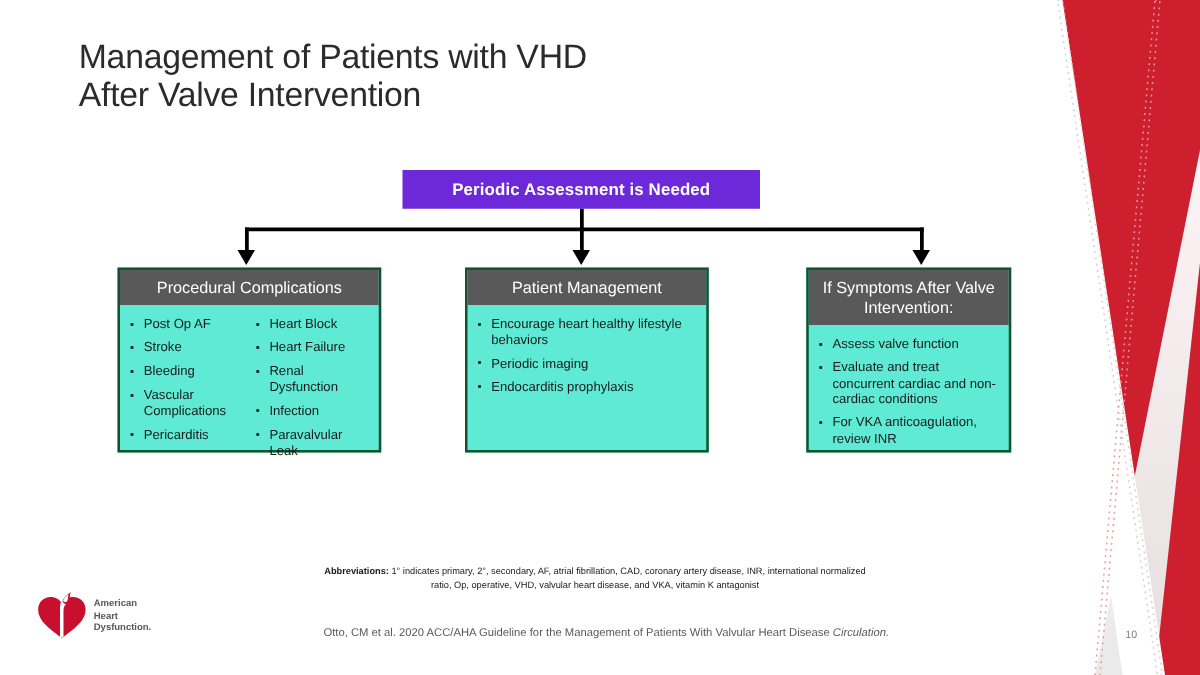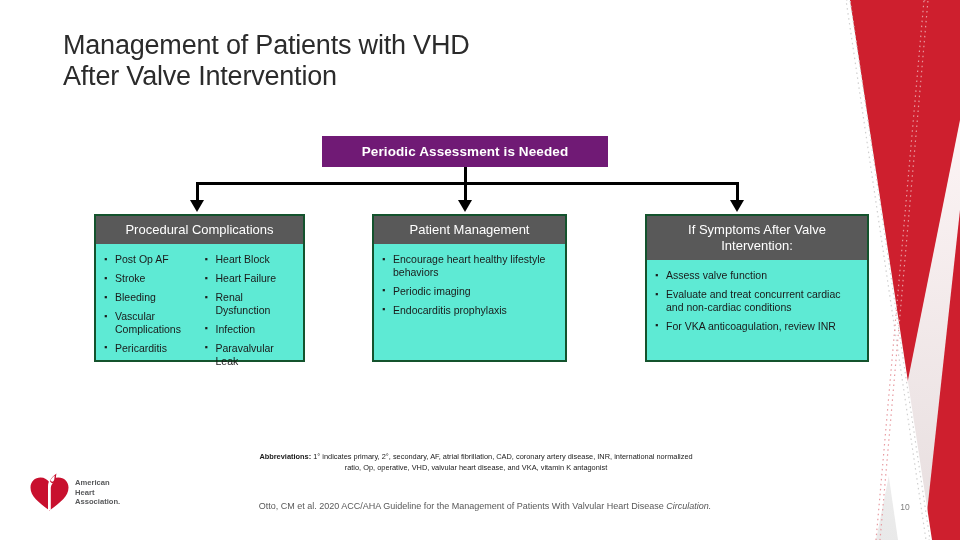--- a/index.html
+++ b/index.html
@@ -40,21 +40,21 @@
     letter-spacing: -0.2px;
   }
 
   
   .banner {
     position: absolute;
     left: 322px;
     top: 136px;
     width: 286px;
     height: 31px;
-    background: #701a75;
+    background: #6d28d9;
     color: #ffffff;
     font-size: 13.5px;
     font-weight: bold;
     display: flex;
     align-items: center;
     justify-content: center;
     letter-spacing: 0.1px;
   }
 
   
@@ -115,21 +115,21 @@
     color: #1a1a1a;
   }
 
   
   #box-procedural { left: 94px; top: 214px; width: 211px; height: 148px; }
   .two-col { display: flex; gap: 0px; }
   .two-col .col { width: 50%; }
   .two-col .col-right { padding-left: 2px; }
 
   #box-patient   { left: 372px; top: 214px; width: 195px; height: 148px; }
-  #box-symptoms  { left: 645px; top: 214px; width: 224px; height: 148px; }
+  #box-symptoms  { left: 645px; top: 214px; width: 164px; height: 148px; }
 
   
   .abbrev {
     position: absolute;
     left: 253px;
     top: 452px;
     width: 446px;
     font-size: 7.4px;
     line-height: 10.5px;
     text-align: center;
@@ -267,17 +267,17 @@
   <div class="logo">
     <svg class="logo-mark" viewBox="0 0 44 44">
       <path d="M22.5 40.5 C 12 32.5, 3.5 26.5, 3.5 17.5 C 3.5 11.5, 8 7.5, 13.5 7.5 C 17.5 7.5, 20.5 9.5, 22.5 12.5 C 24.5 9.5, 27.5 7.5, 31.5 7.5 C 37 7.5, 41.5 11.5, 41.5 17.5 C 41.5 26.5, 33 32.5, 22.5 40.5 Z" fill="#c8102e"></path>
       <path d="M21 40 L21 16 C 21 13, 22 11, 23.5 9.5 L26.5 12 L24.5 15 C 23.8 16.5, 23.8 18, 23.8 20 L23.8 40 Z" fill="#ffffff"></path>
       <path d="M23 11 C 24 7.5, 27 5.5, 29.5 3.5 C 28.5 7, 29.5 9.5, 27.5 12 C 26 13.8, 24 13.5, 23 11 Z" fill="#c8102e"></path>
       <path d="M23.5 10.5 C 24.2 8.2, 26 6.8, 27.8 5.4 C 27.2 7.6, 27.8 9.3, 26.6 10.9 C 25.7 12, 24.3 11.9, 23.5 10.5 Z" fill="#ffffff"></path>
     </svg>
     <div class="logo-text">
       <div>American</div>
       <div>Heart</div>
-      <div>Association.</div>
+      <div>Dysfunction.</div>
     </div>
   </div>
 
 </div>
 
 </body></html>

